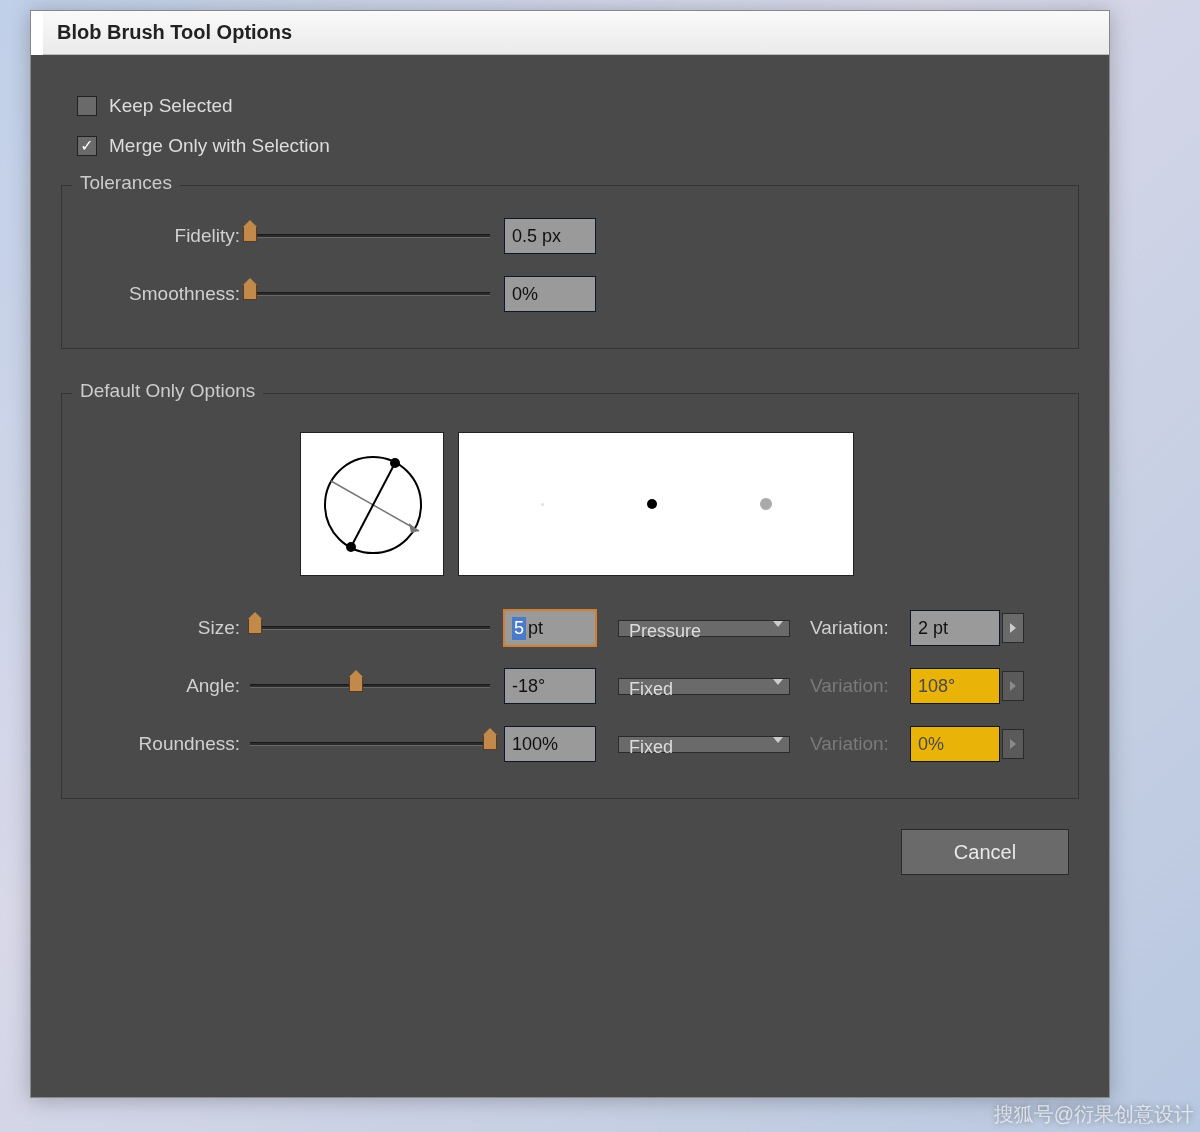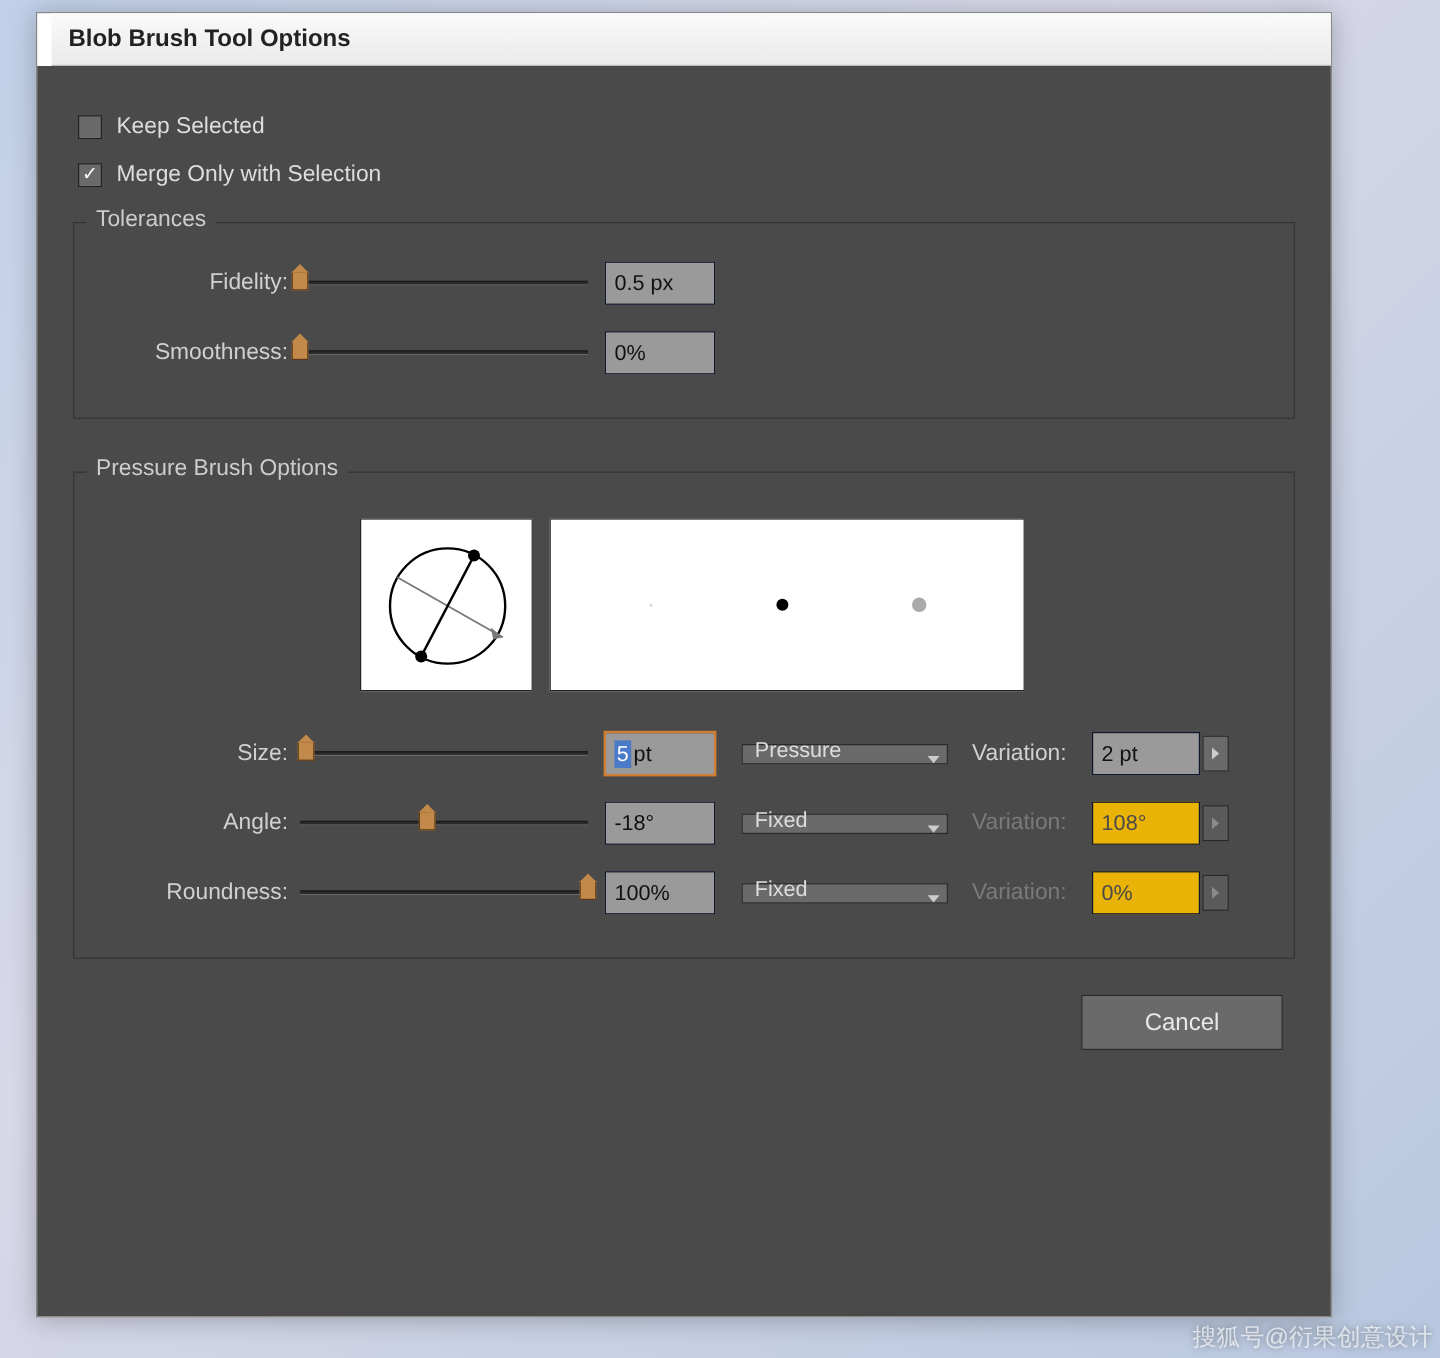--- a/index.html
+++ b/index.html
@@ -39,21 +39,21 @@
     padding: 40px 30px 20px 30px;
     color: #ddd;
     font-size: 19px;
     position: relative;
   }
   .check-row {
     display: flex;
     align-items: center;
     gap: 12px;
     margin-bottom: 18px;
-    margin-left: 4px;
+    margin-left: 16px;
   }
   .checkbox {
     width: 20px; height: 20px;
     border: 1px solid #222;
     background: #6a6a6a;
     display: inline-flex;
     align-items: center;
     justify-content: center;
     color: #fff;
     font-size: 16px;
@@ -138,21 +138,21 @@
     color: #fff;
     padding: 1px 2px;
     margin-right: 2px;
   }
   .dropdown {
     width: 172px;
     height: 17px;
     background: #6a6a6a;
     border: 1px solid #2a2a2a;
     display: flex;
-    align-items: flex-end;
+    align-items: flex-start;
     justify-content: space-between;
     padding: 0 6px 0 10px;
     color: #ddd;
     font-size: 18px;
     margin-right: 20px;
   }
   .dropdown .arrow {
     width: 0; height: 0;
     border-left: 5px solid transparent;
     border-right: 5px solid transparent;
@@ -273,21 +273,21 @@
       <div class="row" style="margin-bottom:6px">
         <div class="label-col">Smoothness:</div>
         <div class="slider">
           <div class="slider-handle" style="left:0%"></div>
         </div>
         <div class="value-box">0%</div>
       </div>
     </div>
 
     <div class="fieldset" style="margin-top:44px">
-      <div class="fieldset-label">Pressure Brush Options</div>
+      <div class="fieldset-label">Default Only Options</div>
 
       <div class="preview-row">
         <div class="preview-angle">
           <svg viewBox="0 0 144 144" width="144" height="144">
             <ellipse cx="72" cy="72" rx="48" ry="48" fill="none" stroke="#000" stroke-width="2"></ellipse>
             <line x1="30" y1="48" x2="118" y2="98" stroke="#777" stroke-width="1.5"></line>
             <polygon points="118,98 108,90 110,100" fill="#777"></polygon>
             <line x1="50" y1="114" x2="94" y2="30" stroke="#000" stroke-width="2"></line>
             <circle cx="94" cy="30" r="5" fill="#000"></circle>
             <circle cx="50" cy="114" r="5" fill="#000"></circle>

